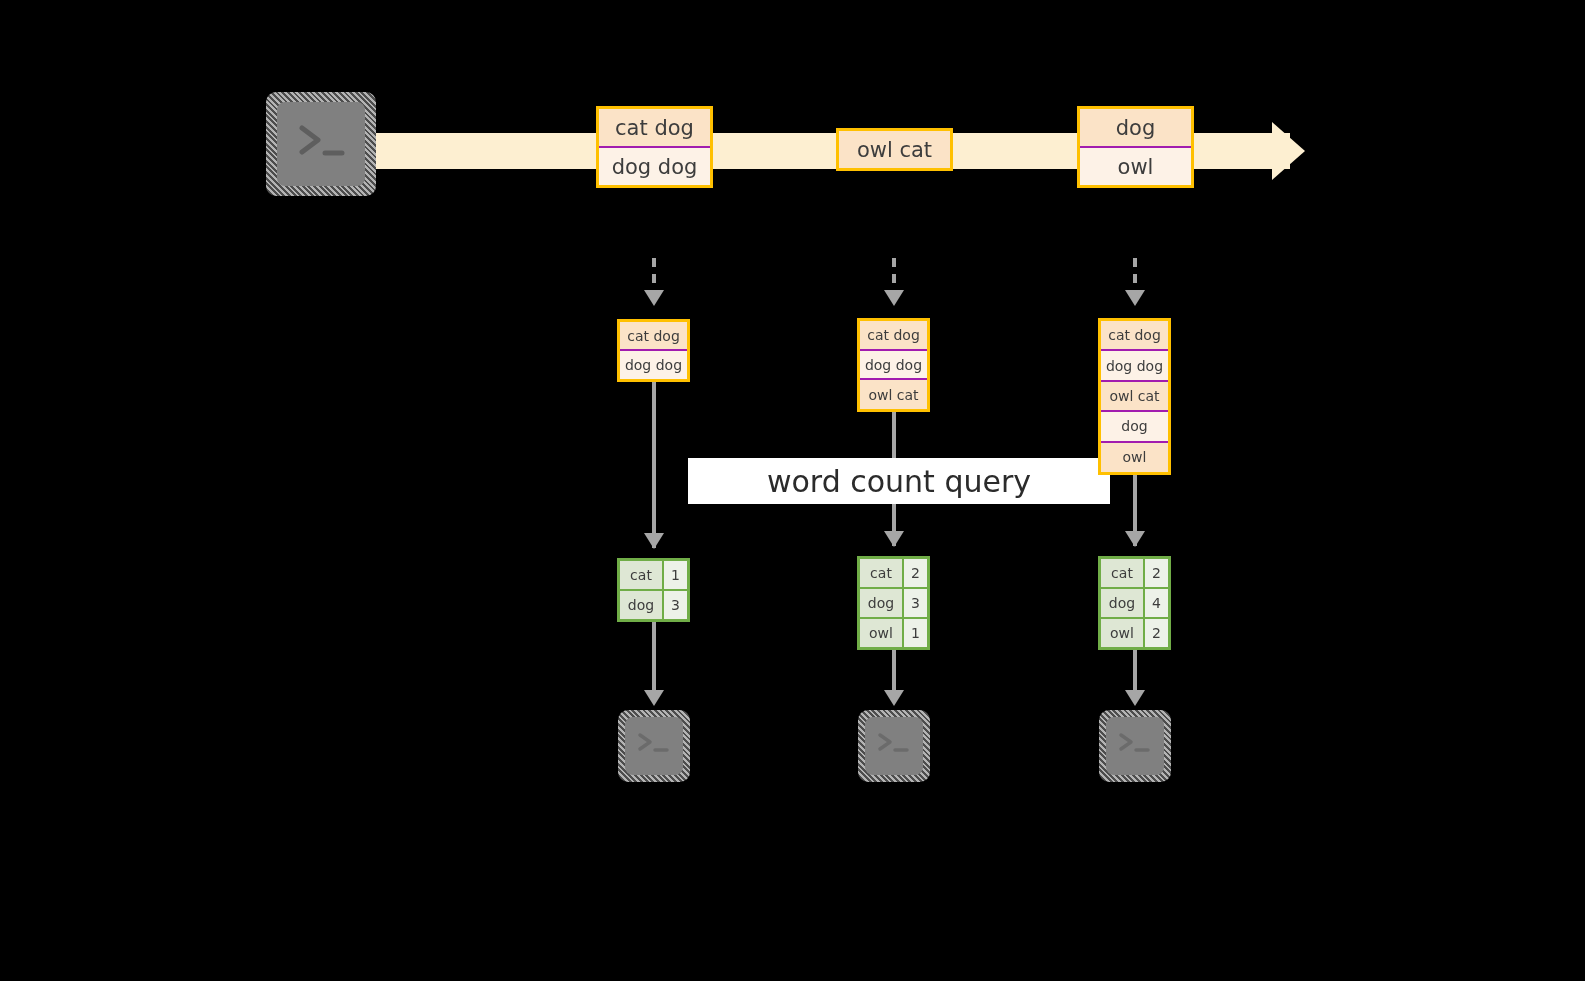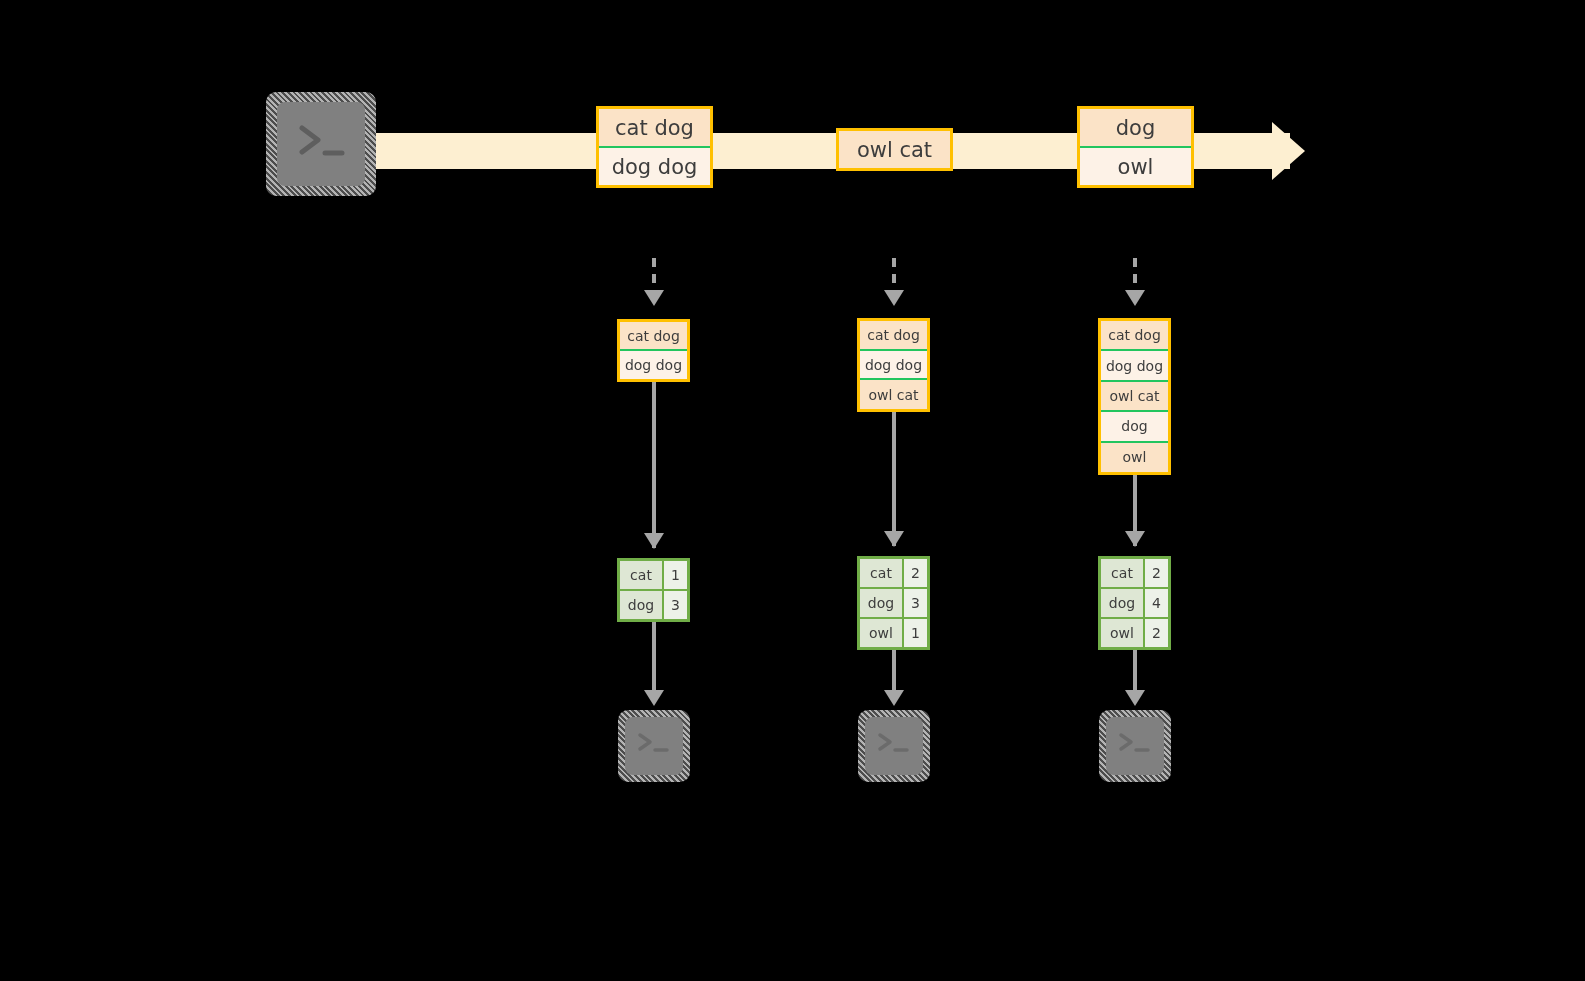--- a/index.html
+++ b/index.html
@@ -20,21 +20,21 @@
       border-radius:10px;
       background:repeating-linear-gradient(45deg,#4d4d4d 0 2px,#b3b3b3 2px 4px);}
   .term .face{position:absolute;border-radius:8px;background:#808080;}
   .term svg{position:absolute;}
 
   
   .obox{position:absolute;box-sizing:border-box;border:3px solid #FFC000;
         display:flex;flex-direction:column;}
   .obox .cell{box-sizing:border-box;display:flex;align-items:center;
         justify-content:center;color:#3d3d3d;white-space:nowrap;
-        border-bottom:2px solid #22c55e;}
+        border-bottom:2px solid #a21caf;}
   .obox .cell:last-child{border-bottom:none;}
   .obox .cell.f1{background:#FBE3C7;}
   .obox .cell.f2{background:#FDF2E7;}
 
   
   .gbox{position:absolute;box-sizing:border-box;border:3px solid #70AD47;
         display:flex;flex-direction:column;}
   .gbox .grow{display:flex;flex:1;border-bottom:2px solid #70AD47;}
   .gbox .grow:last-child{border-bottom:none;}
   .gbox .gk{box-sizing:border-box;display:flex;align-items:center;
@@ -159,20 +159,23 @@
       <line x1="37" y1="40" x2="49" y2="40" stroke="#6b6b6b" stroke-width="3.5" stroke-linecap="round"></line>
     </svg>
   </div>
 
   <div class="vdash" style="left:1133px;top:258px;height:34px;"></div>
   <div class="vhead" style="left:1125px;top:290px;"></div>
 
   <div class="vline" style="left:1133px;top:475px;height:71px;"></div>
   <div class="vhead" style="left:1125px;top:531px;"></div>
 
+  <div class="qband" style="left:688px;top:458px;width:422px;height:46px;">
+    <span class="qtext" style="font-size:30px;">word count query</span>
+  </div>
 
   <div class="obox" style="left:1098px;top:318px;width:73px;height:157px;font-size:14px;">
     <div class="cell f1" style="height:31px;">cat dog</div>
     <div class="cell f2" style="height:31px;">dog dog</div>
     <div class="cell f1" style="height:31px;">owl cat</div>
     <div class="cell f2" style="height:31px;">dog</div>
     <div class="cell f1" style="height:30px;">owl</div>
   </div>
 
   <div class="gbox" style="left:1098px;top:556px;width:73px;height:94px;font-size:14px;">

